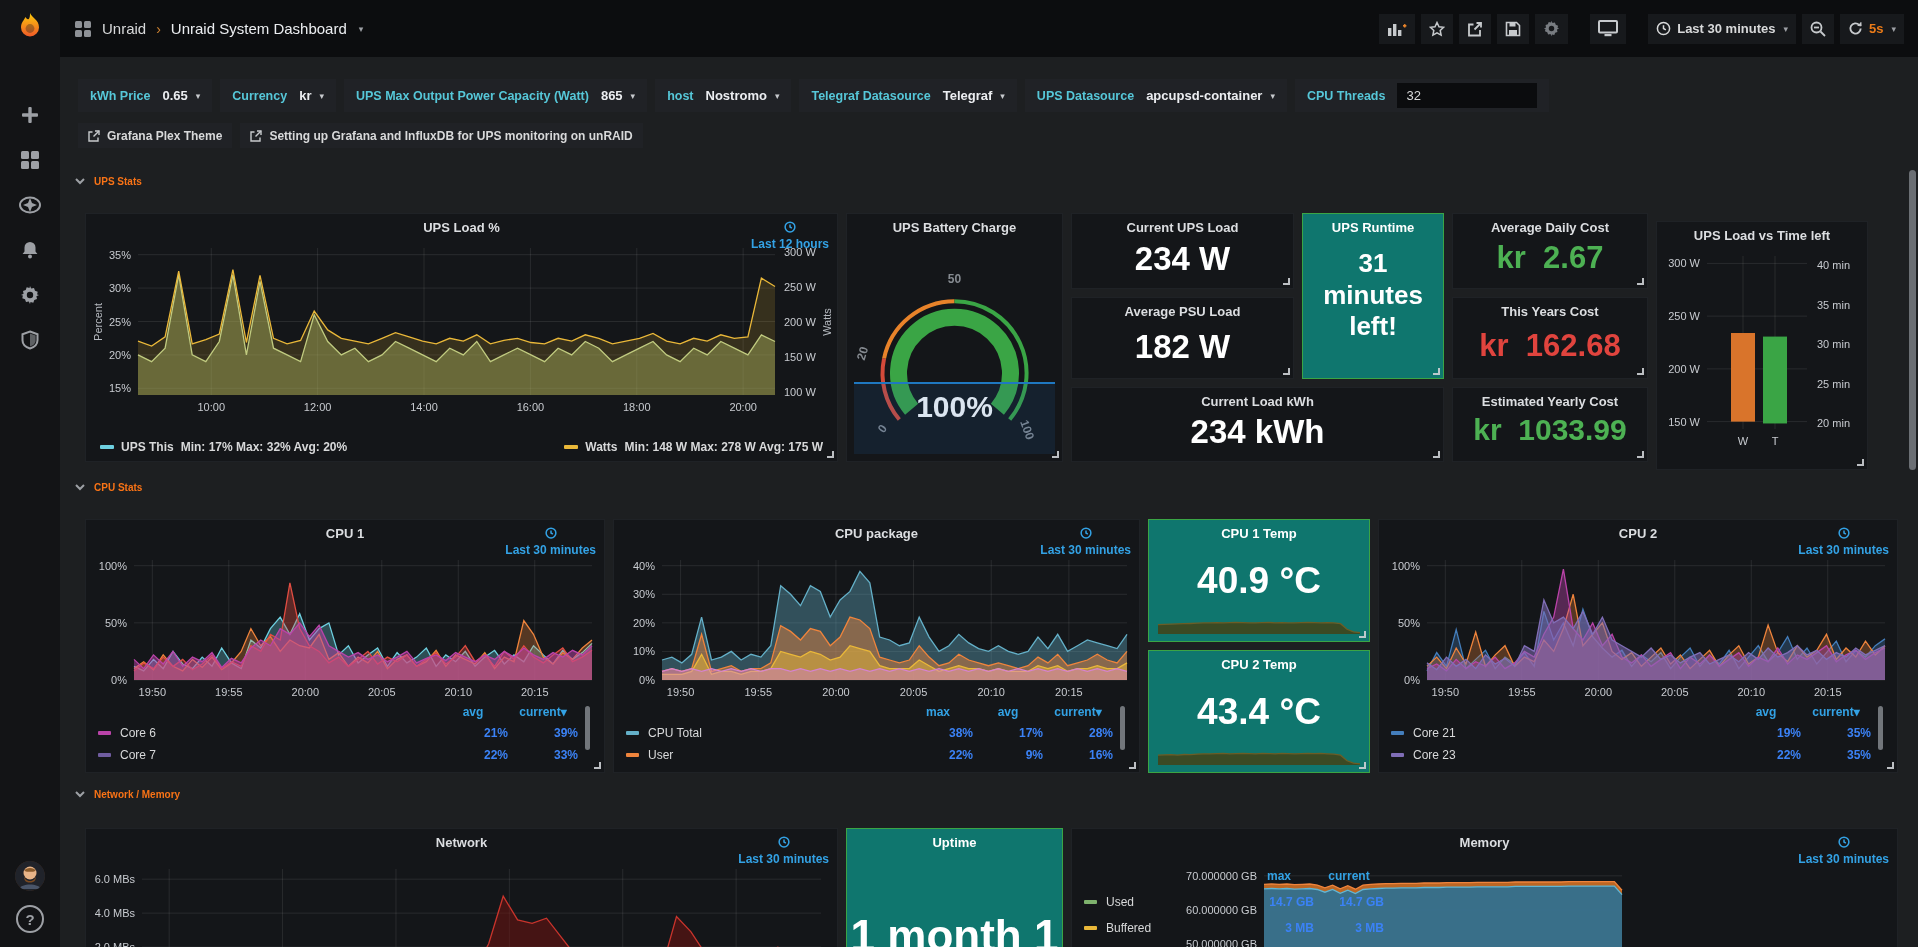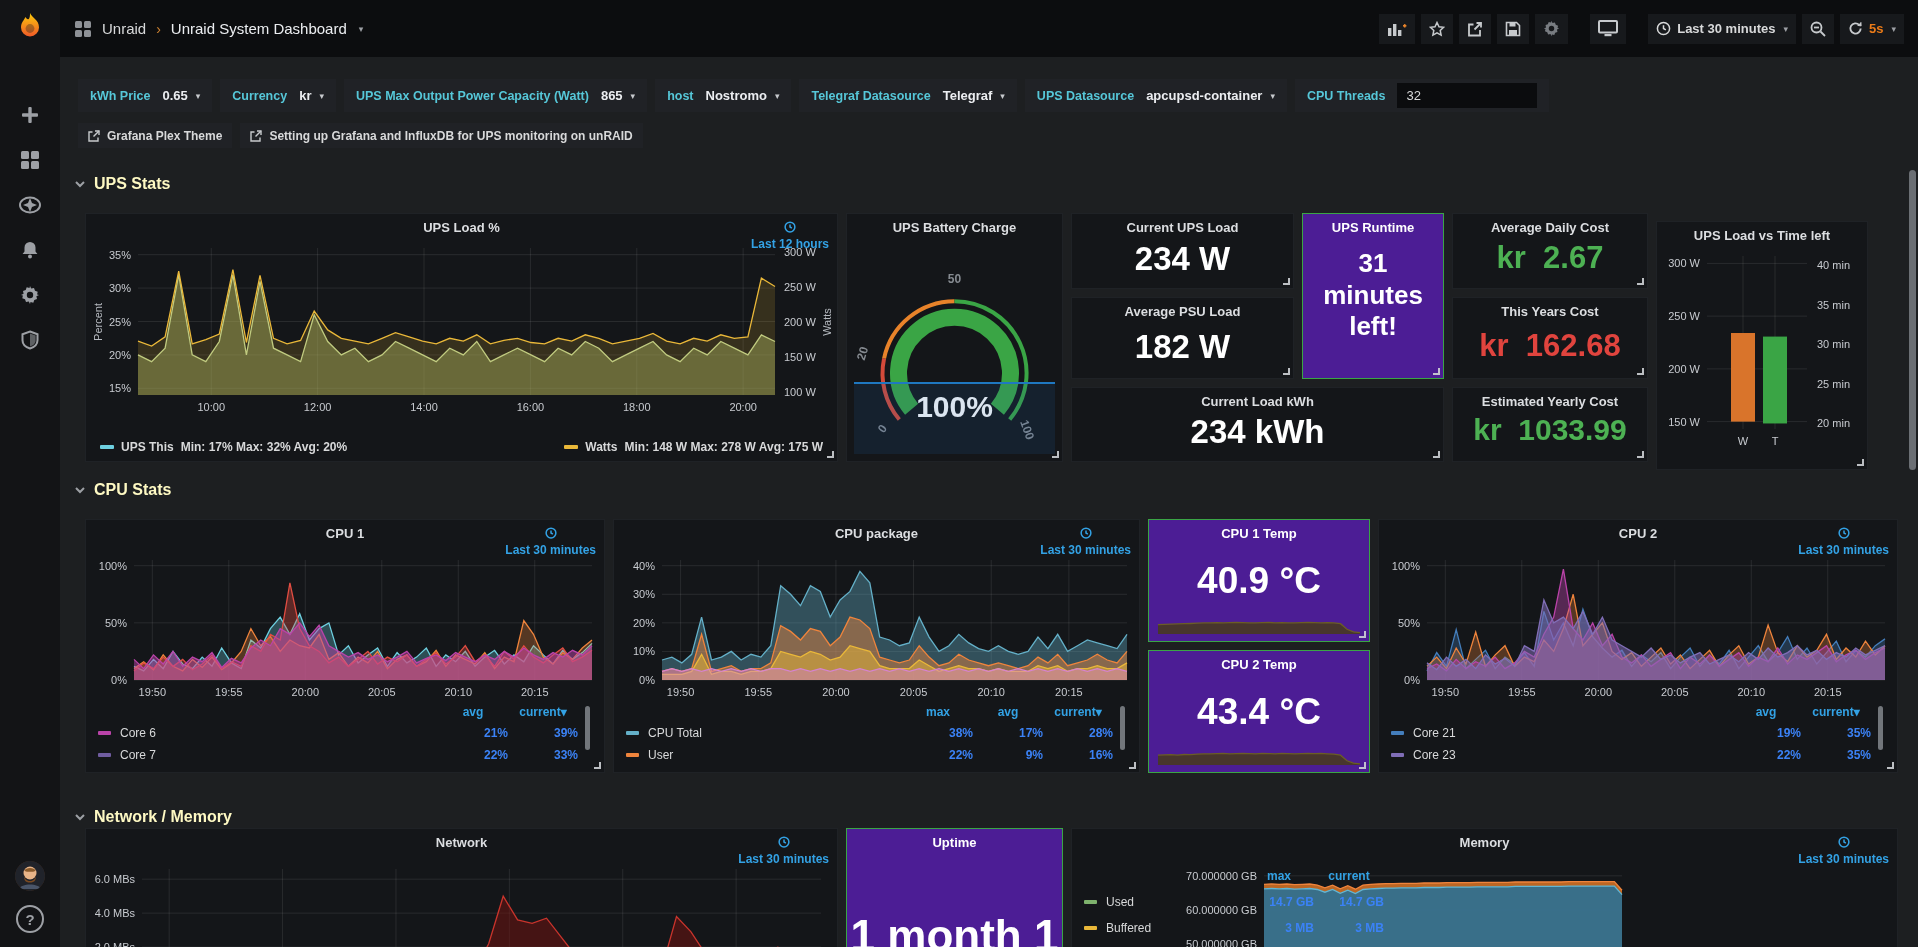--- a/index.html
+++ b/index.html
@@ -32,23 +32,23 @@
   .vchip { display:inline-flex; align-items:center; height:33px; background:#202226; padding:0 12px; margin:0 8px 9px 0; cursor:pointer;}
   .vlabel { color:#56c7d8; font-size:12.5px; font-weight:bold; margin-right:12px; white-space:nowrap;}
   .vvalue { color:#eceef1; font-size:13px; font-weight:bold; white-space:nowrap;}
   .vcaret { color:#c7cacd; font-size:9px; margin-left:8px;}
   .vinput { background:#0b0c0e; height:25px; width:140px; display:flex; align-items:center; padding:0 9px;
     color:#d8d9da; font-size:13px; cursor:text;}
   .links-row { margin-top:2px; }
   .lchip { display:inline-flex; align-items:center; gap:7px; height:25px; background:#202226; padding:0 10px;
     margin-right:8px; font-size:12px; font-weight:bold; color:#d8d9da; cursor:pointer;}
   .section-head { position:absolute; display:flex; align-items:center; gap:8px; cursor:pointer;}
-  .section-head .stitle { font-size:16px; font-weight:bold; color:#fef9c3;}
+  .section-head .stitle { font-size:10px; font-weight:bold; color:#f97316;}
   .panel { position:absolute; background:#141619; border:1px solid #1f2226; }
-  .panel.green { background:#4c1d95; border-color:#3aa545;}
+  .panel.green { background:#0f766e; border-color:#3aa545;}
   .p-title { position:absolute; top:6px; left:0; right:0; text-align:center; font-size:13px; font-weight:bold;
     color:#dcdee1; cursor:pointer; z-index:3;}
   .panel.green .p-title { color:#fff; }
   .p-time { position:absolute; top:7px; right:8px; display:flex; align-items:center; gap:4px; color:#33a2e5;
     font-size:12px; font-weight:bold; cursor:pointer; z-index:3;flex-direction:column;}
   .chart { position:absolute; left:0; top:0; right:0; bottom:0; }
   .plot { position:absolute; }
   .plot svg { position:absolute; left:0; top:0; overflow:visible;}
   .tk { position:absolute; font-size:11px; color:#c8cbd0; white-space:nowrap; }
   .axis-label { position:absolute; font-size:11px; color:#b6bac0; white-space:nowrap;}
@@ -288,21 +288,21 @@
         <path d="M2 4l4 4 4-4"></path>
       </svg>
     <span class="stitle">UPS Stats</span>
   </div>
   <div class="section-head" style="left:14px;top:424px;">
     <svg width="12" height="12" viewBox="0 0 12 12" fill="none" stroke="#9da0a5" stroke-width="2">
         <path d="M2 4l4 4 4-4"></path>
       </svg>
     <span class="stitle">CPU Stats</span>
   </div>
-  <div class="section-head" style="left:14px;top:751px;">
+  <div class="section-head" style="left:14px;top:731px;">
     <svg width="12" height="12" viewBox="0 0 12 12" fill="none" stroke="#9da0a5" stroke-width="2">
         <path d="M2 4l4 4 4-4"></path>
       </svg>
     <span class="stitle">Network / Memory</span>
   </div>
 
   <div class="panel" style="left:25px;top:156px;width:753px;height:249px">
     <div class="p-title">UPS Load %</div>
     <div class="p-time">
       <svg width="12" height="12" viewBox="0 0 16 16" fill="none" stroke="#33a2e5" stroke-width="2">

